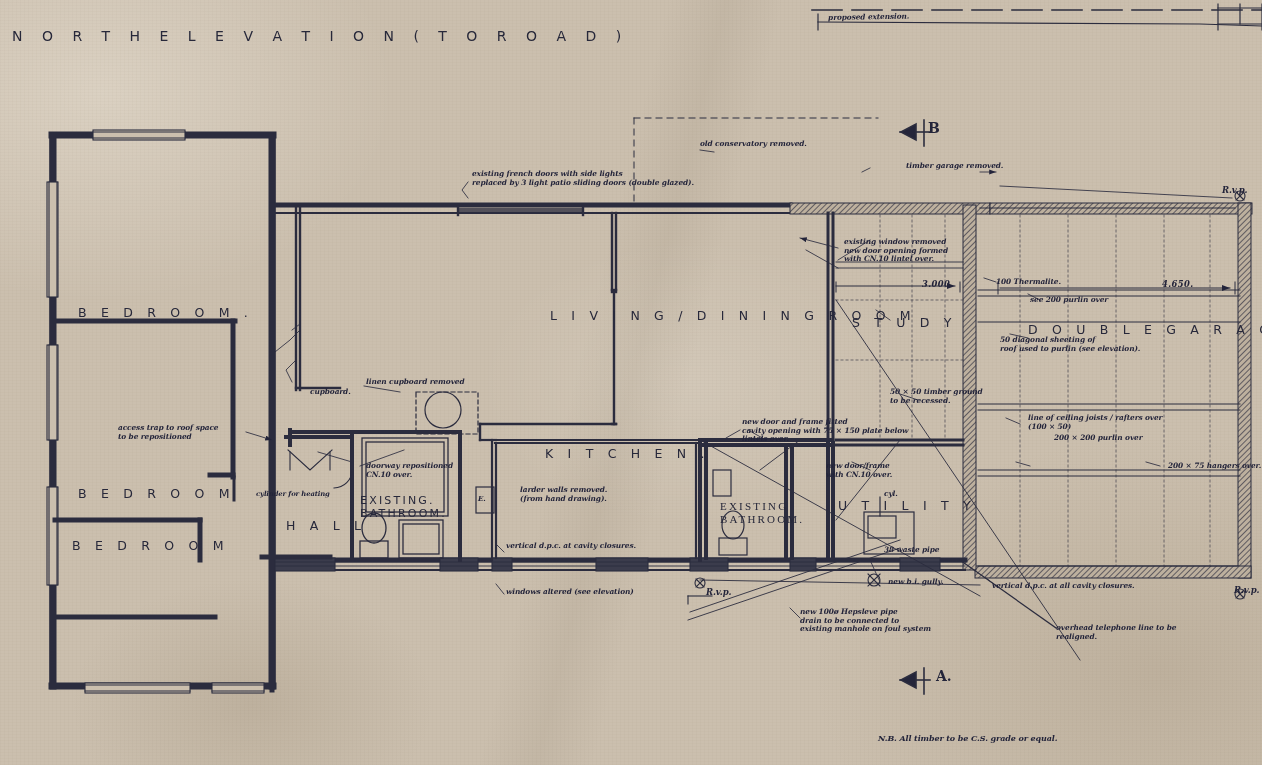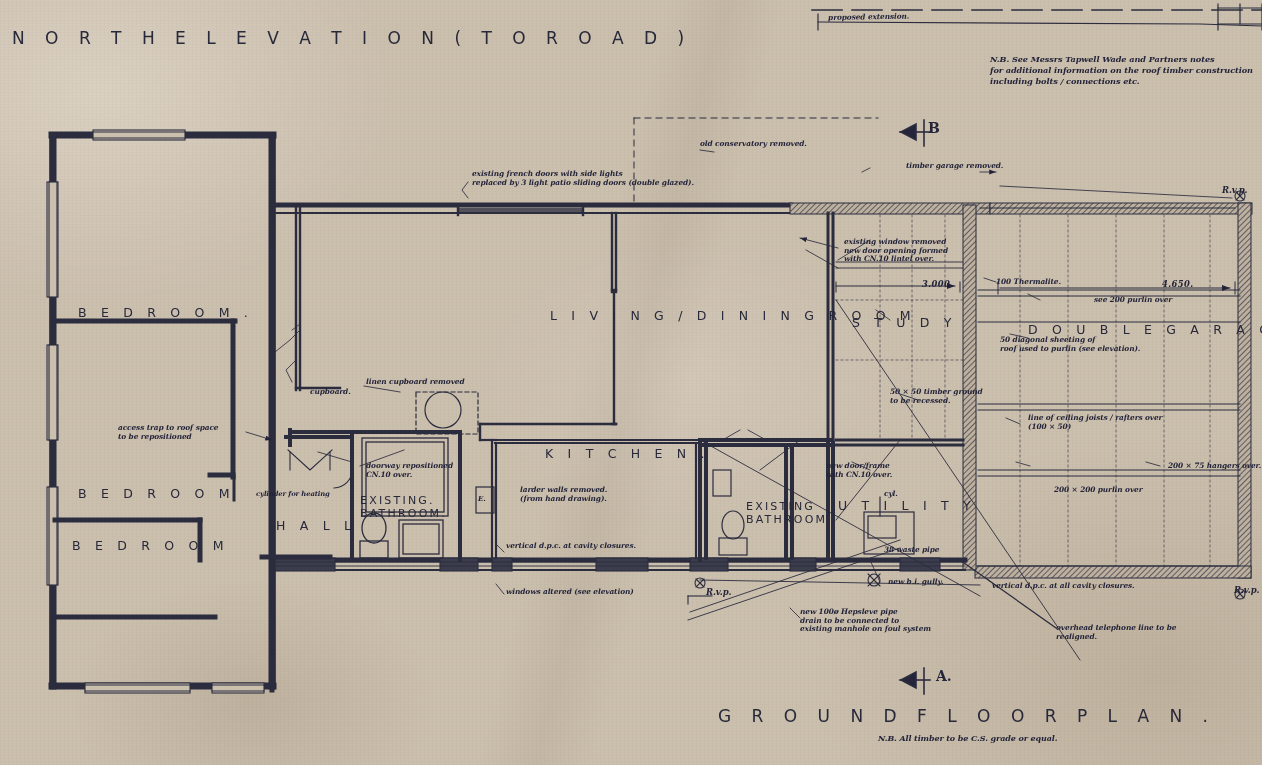--- a/index.html
+++ b/index.html
@@ -30,21 +30,21 @@
   .lyr{position:absolute;inset:0;}
   #ink{z-index:4;}
   #txt{z-index:6;}
 
   
   .stencil{
     position:absolute;white-space:nowrap;
     font-family:"DejaVu Sans", sans-serif;
     color:#27283a;font-weight:500;
   }
-  .t-title{font-size:17px;letter-spacing:7.5px;text-align:right;}
+  .t-title{font-size:14px;letter-spacing:7.5px;text-align:right;}
   .t-room{font-size:12.5px;letter-spacing:5.2px;}
   .t-room2{font-size:11px;letter-spacing:2.2px;line-height:13px;white-space:pre-line;}
 
   
   .hand{
     position:absolute;white-space:pre-line;
     font-family:"DejaVu Serif", serif;
     font-style:italic;font-weight:600;
     color:#23243a;
     font-size:7.4px;line-height:8.6px;letter-spacing:-0.1px;
@@ -361,48 +361,44 @@
         <path d="M700 150 L714 152"></path>
         <path d="M468 182 L462 190 L468 198"></path>
         <path d="M300 324 L292 330"></path>
       </g>
     </g>
   </svg>
 
   <div class="lyr" id="txt">
 
     <div class="stencil t-title" style="left:12px;top:28px;">N O R T H   E L E V A T I O N     ( T O   R O A D )</div>
-    <div class="stencil t-title" style="left:718px;top:706px;">G R O U N D   F L O O R   P L A N .</div>
     <div class="hand" style="left:878px;top:734px;font-size:8px;">N.B.  All timber to be C.S. grade or equal.</div>
 
     <div class="stencil t-room" style="left:78px;top:305px;">B E D R O O M .</div>
     <div class="stencil t-room" style="left:78px;top:486px;">B E D R O O M</div>
     <div class="stencil t-room" style="left:72px;top:538px;">B E D R O O M</div>
-    <div class="stencil t-room" style="left:276px;top:518px;">H A L L</div>
+    <div class="stencil t-room" style="left:286px;top:518px;">H A L L</div>
     <div class="stencil t-room2" style="left:360px;top:494px;">EXISTING.
 BATHROOM.</div>
     <div class="stencil t-room" style="left:545px;top:446px;">K I T C H E N .</div>
     <div class="stencil t-room" style="left:530px;top:308px;margin-left:20px;">L I V I N G / D I N I N G   R O O M .</div>
-    <div class="stencil t-room2" style="left:746px;top:500px;">EXISTING
+    <div class="stencil t-room2" style="left:720px;top:500px;font-family:Liberation Serif, serif;">EXISTING
 BATHROOM.</div>
     <div class="stencil t-room" style="left:838px;top:498px;">U T I L I T Y</div>
     <div class="stencil t-room" style="left:852px;top:315px;">S T U D Y</div>
     <div class="stencil t-room" style="left:1028px;top:322px;">D O U B L E   G A R A G E</div>
 
     <div class="sec-lab" style="left:928px;top:120px;">B</div>
     <div class="sec-lab" style="left:936px;top:668px;">A.</div>
 
     <div class="hand dim" style="left:922px;top:280px;">3.000.</div>
     <div class="hand dim" style="left:1162px;top:280px;">4.650.</div>
 
     <div class="hand" style="left:828px;top:14px;transform:rotate(-1deg);">proposed extension.</div>
 
-    <div class="hand note" style="left:990px;top:54px;">N.B.  See Messrs Tapwell Wade and Partners notes
-        for additional information on the roof timber construction
-        including  bolts / connections etc.</div>
 
     <div class="hand" style="left:700px;top:140px;">old conservatory removed.</div>
 
     <div class="hand" style="left:862px;top:162px;padding-left:44px;">timber garage removed.</div>
 
     <div class="hand" style="left:472px;top:170px;">existing french doors with side lights
 replaced by 3 light patio sliding doors (double glazed).</div>
 
     <div class="hand" style="left:844px;top:238px;">existing window removed
 new door opening formed
@@ -417,20 +413,23 @@
 to be repositioned</div>
 
     <div class="hand sm" style="left:256px;top:490px;">cylinder for heating</div>
 
     <div class="hand" style="left:366px;top:462px;">doorway repositioned
 CN.10 over.</div>
 
     <div class="hand" style="left:520px;top:486px;">larder walls removed.
 (from hand drawing).</div>
 
+    <div class="hand" style="left:742px;top:418px;">new door and frame fitted
+cavity opening with 75 × 150 plate below
+lintels over.</div>
 
     <div class="hand" style="left:826px;top:462px;">new door/frame
 with CN.10 over.</div>
 
     <div class="hand" style="left:890px;top:388px;">50 × 50 timber ground
 to be recessed.</div>
 
     <div class="hand" style="left:506px;top:542px;">vertical d.p.c. at cavity closures.</div>
 
     <div class="hand" style="left:506px;top:588px;">windows altered (see elevation)</div>
@@ -451,25 +450,25 @@
 
     <div class="hand" style="left:1056px;top:624px;">overhead telephone line to be
 realigned.</div>
 
     <div class="hand" style="left:1000px;top:336px;">50 diagonal sheeting of
 roof used to purlin (see elevation).</div>
 
     <div class="hand" style="left:1028px;top:414px;">line of ceiling joists / rafters over
 (100 × 50)</div>
 
-    <div class="hand" style="left:1026px;top:486px;padding-left:28px;">200 × 200 purlin over</div>
+    <div class="hand" style="left:1026px;top:434px;padding-left:28px;">200 × 200 purlin over</div>
 
     <div class="hand" style="left:1156px;top:462px;padding-left:12px;">200 × 75 hangers over.</div>
 
-    <div class="hand" style="left:1094px;top:296px;">see 200 purlin over</div>
+    <div class="hand" style="left:1030px;top:296px;">see 200 purlin over</div>
 
     <div class="hand" style="left:996px;top:278px;">100 Thermalite.</div>
 
     <div class="hand" style="left:884px;top:490px;">cyl.</div>
 
     <div class="hand" style="left:884px;top:546px;">38 waste pipe</div>
 
     <div class="hand" style="left:478px;top:495px;font-size:7px;">E.</div>
 
   </div>

